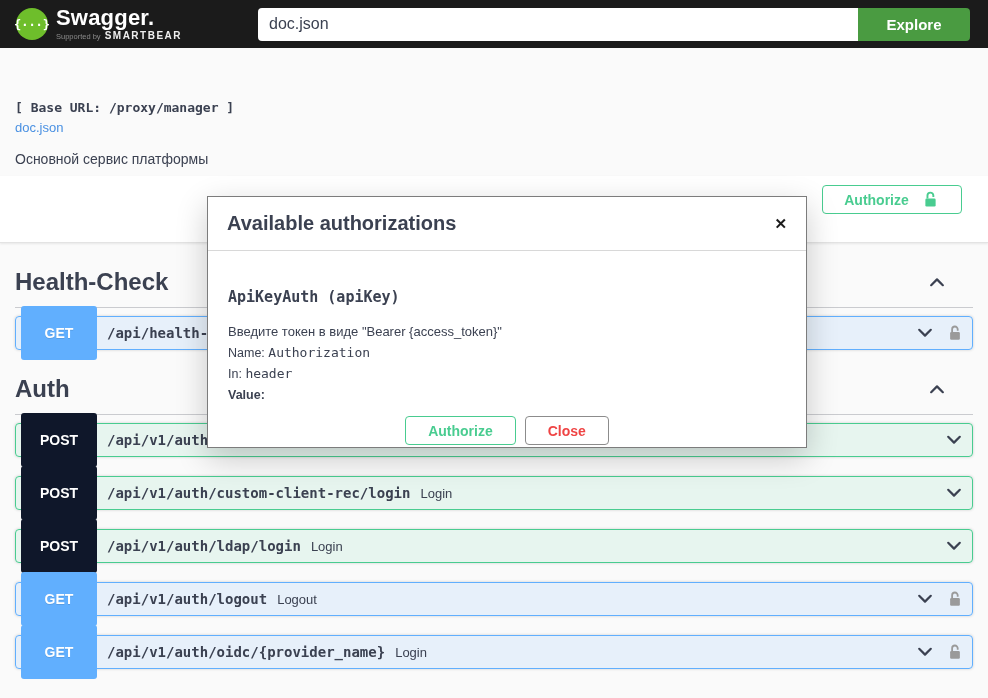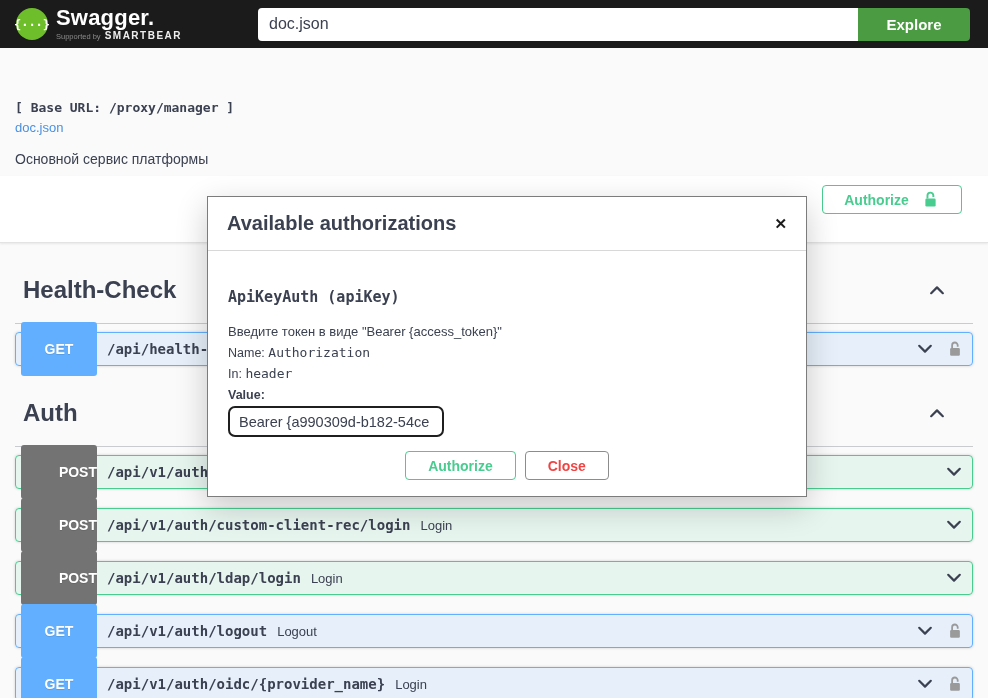--- a/index.html
+++ b/index.html
@@ -53,45 +53,45 @@
     width:140px; height:29px; background:#fff; border:1.5px solid #49cc90; border-radius:4px;
     color:#49cc90; font-weight:bold; font-size:14px; display:flex; align-items:center;
     justify-content:center; gap:12px; cursor:pointer; font-family:"Liberation Sans",sans-serif;
   }
 
   
   .opblock-tag {
     display:flex; align-items:center; margin-top:24px; padding-bottom:10px;
     border-bottom:1px solid rgba(59,65,81,.25); cursor:pointer;
   }
-  .opblock-tag h3 { margin:8px; font-size:24px; font-weight:bold; line-height:1.25; }
+  .opblock-tag h3 { margin:0; font-size:24px; font-weight:bold; line-height:1.25; }
   .tag-arrow { margin-left:auto; margin-right:26px; display:flex; }
   .arrow-up { transform:rotate(180deg); }
 
   .opblock {
     display:flex; align-items:center; height:34px; margin-top:8px; margin-bottom:19px;
     border:1px solid; border-radius:4px; padding:0 8px 0 5px;
     box-shadow:0 0 3px rgba(0,0,0,.18); cursor:pointer;
   }
   .opblock.get  { background:rgba(97,175,254,.12);  border-color:#61affe; }
   .opblock.post { background:rgba(73,204,144,.10); border-color:#49cc90; }
   .opblock-method {
     width:76px; text-align:center; color:#fff; font-weight:bold; font-size:14px;
     padding:19px 0; border-radius:3px; text-shadow:0 1px 0 rgba(0,0,0,.1);
   }
   .get  .opblock-method { background:#61affe; }
-  .post .opblock-method { background:#737373;text-align:right; }
+  .post .opblock-method { background:#0f172a; }
   .opblock-path { margin-left:10px; font-family:"DejaVu Sans Mono",monospace; font-weight:bold; font-size:14px; white-space:nowrap; }
   .opblock-desc { margin-left:10px; font-size:13px; white-space:nowrap; }
   .opblock-right { margin-left:auto; display:flex; align-items:center; gap:11px; }
   .lock-btn { background:none; border:none; padding:0; display:flex; cursor:pointer; color:#9a9a9a; }
 
   
   .dialog {
-    position:absolute; left:207px; top:196px; width:600px; height:301px;
+    position:absolute; left:207px; top:196px; width:600px; height:252px;
     background:#fff; border:1px solid #7c7c7c; box-shadow:0 10px 30px rgba(0,0,0,.20); z-index:10;
   }
   .dialog-header {
     height:54px; display:flex; align-items:center; padding:0 19px;
     border-bottom:1px solid #d8d8d8;
   }
   .dialog-header h3 { margin:0; font-size:20px; font-weight:bold; }
   .modal-close {
     margin-left:auto; background:none; border:none; font-size:15px; font-weight:bold;
     color:#1b1b1b; cursor:pointer; padding:0; line-height:1;
@@ -270,19 +270,18 @@
     <p class="auth-desc">Введите токен в виде "Bearer {access_token}"</p>
     <div class="kv">
       <span>Name:</span>
       <code>Authorization</code>
     </div>
     <div class="kv">
       <span>In:</span>
       <code>header</code>
     </div>
     <div class="value-label">Value:</div>
-    <input class="token-input" type="text" value="Bearer {a990309d-b182-54ce" style="">
     <div class="auth-btn-row">
       <button class="btn-modal authorize">Authorize</button>
       <button class="btn-modal close">Close</button>
     </div>
   </div>
 </div>
 
 </body></html>

